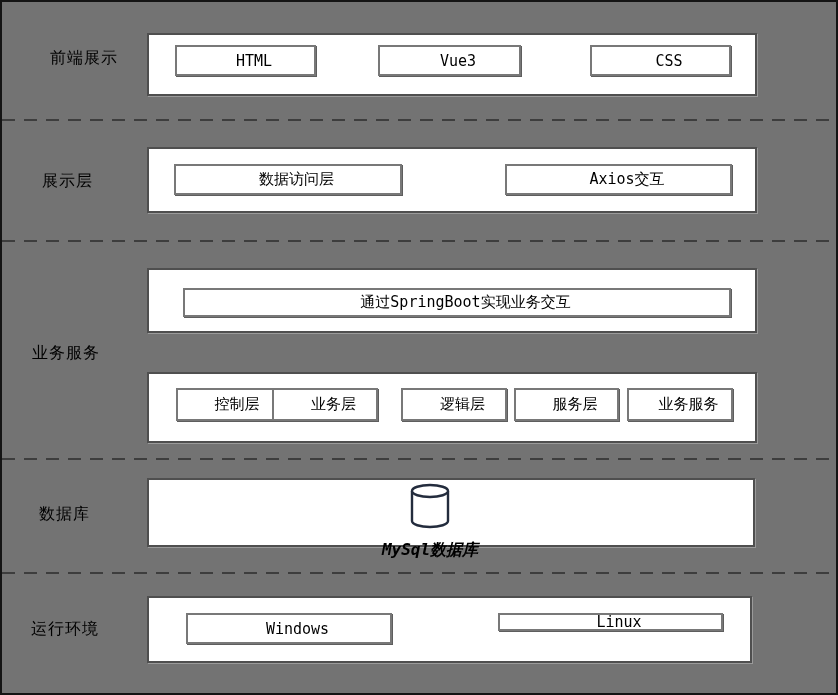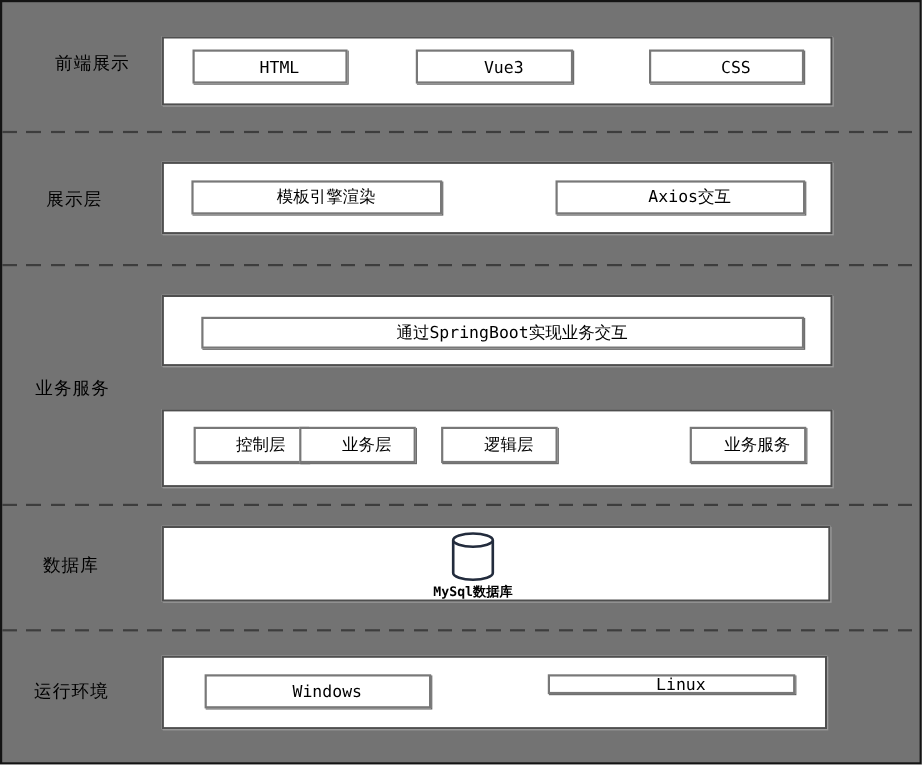--- a/index.html
+++ b/index.html
@@ -39,21 +39,21 @@
     font-size:15px;
     white-space:nowrap;
     padding-left:17px;
   }
   .db-group{
     position:absolute;left:375px;top:481px;width:106px;
     display:flex;flex-direction:column;align-items:center;
   }
   .db-label{
     font-family:"DejaVu Sans Mono","Liberation Mono","DejaVu Sans",monospace,sans-serif;
-    font-size:12px;font-weight:600;margin-top:1px;white-space:nowrap;
+    font-size:16px;font-weight:600;margin-top:11px;white-space:nowrap;font-style:italic;
   }
 </style>
 </head>
 <body>
 
 <div id="frame">
 
   <div class="sep" style="top:117px"></div>
   <div class="sep" style="top:238px"></div>
   <div class="sep" style="top:456px"></div>
@@ -64,30 +64,31 @@
   <div class="layer-label" style="left:30px;top:342px">业务服务</div>
   <div class="layer-label" style="left:37px;top:503px">数据库</div>
   <div class="layer-label" style="left:29px;top:618px">运行环境</div>
 
   <div class="container" style="left:145px;top:31px;width:610px;height:63px"></div>
   <div class="box" style="left:173px;top:43px;width:141px;height:31px">HTML</div>
   <div class="box" style="left:376px;top:43px;width:143px;height:31px">Vue3</div>
   <div class="box" style="left:588px;top:43px;width:141px;height:31px">CSS</div>
 
   <div class="container" style="left:145px;top:145px;width:610px;height:66px"></div>
-  <div class="box" style="left:172px;top:162px;width:228px;height:31px">模板引擎渲染</div>
+  <div class="box" style="left:172px;top:162px;width:228px;height:31px">数据访问层</div>
   <div class="box" style="left:503px;top:162px;width:227px;height:31px">Axios交互</div>
 
   <div class="container" style="left:145px;top:266px;width:610px;height:65px"></div>
   <div class="box" style="left:181px;top:286px;width:548px;height:29px">通过SpringBoot实现业务交互</div>
 
   <div class="container" style="left:145px;top:370px;width:610px;height:71px"></div>
   <div class="box" style="left:174px;top:386px;width:105px;height:33px">控制层</div>
   <div class="box" style="left:270px;top:386px;width:106px;height:33px">业务层</div>
   <div class="box" style="left:399px;top:386px;width:106px;height:33px">逻辑层</div>
+  <div class="box" style="left:512px;top:386px;width:105px;height:33px">服务层</div>
   <div class="box" style="left:625px;top:386px;width:106px;height:33px">业务服务</div>
 
   <div class="container" style="left:145px;top:476px;width:608px;height:69px"></div>
   <div class="db-group">
     <svg width="42" height="46" viewBox="0 0 42 46">
       <path d="M3 8 L3 38 A18 6 0 0 0 39 38 L39 8" fill="#ffffff" stroke="#232c3d" stroke-width="2.4"></path>
       <ellipse cx="21" cy="8" rx="18" ry="6" fill="#ffffff" stroke="#232c3d" stroke-width="2.4"></ellipse>
     </svg>
     <div class="db-label">MySql数据库</div>
   </div>

